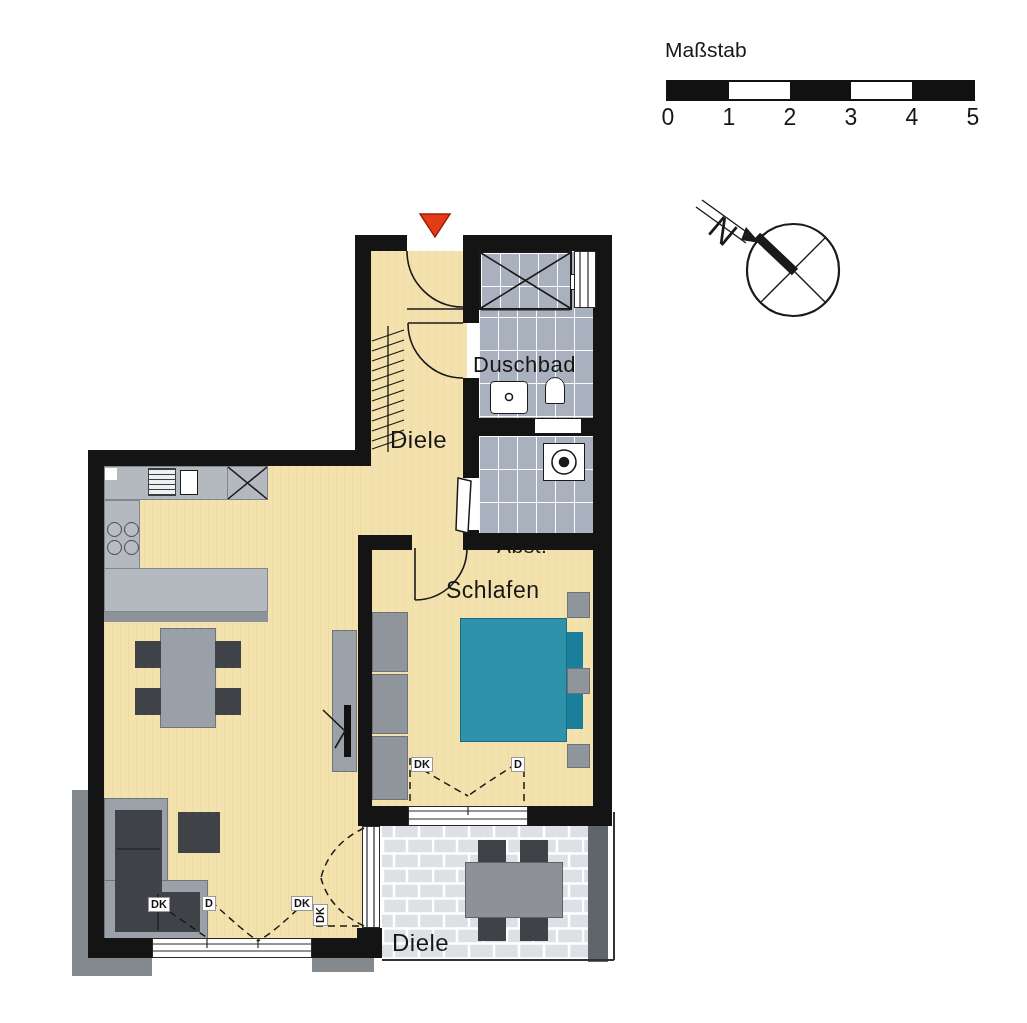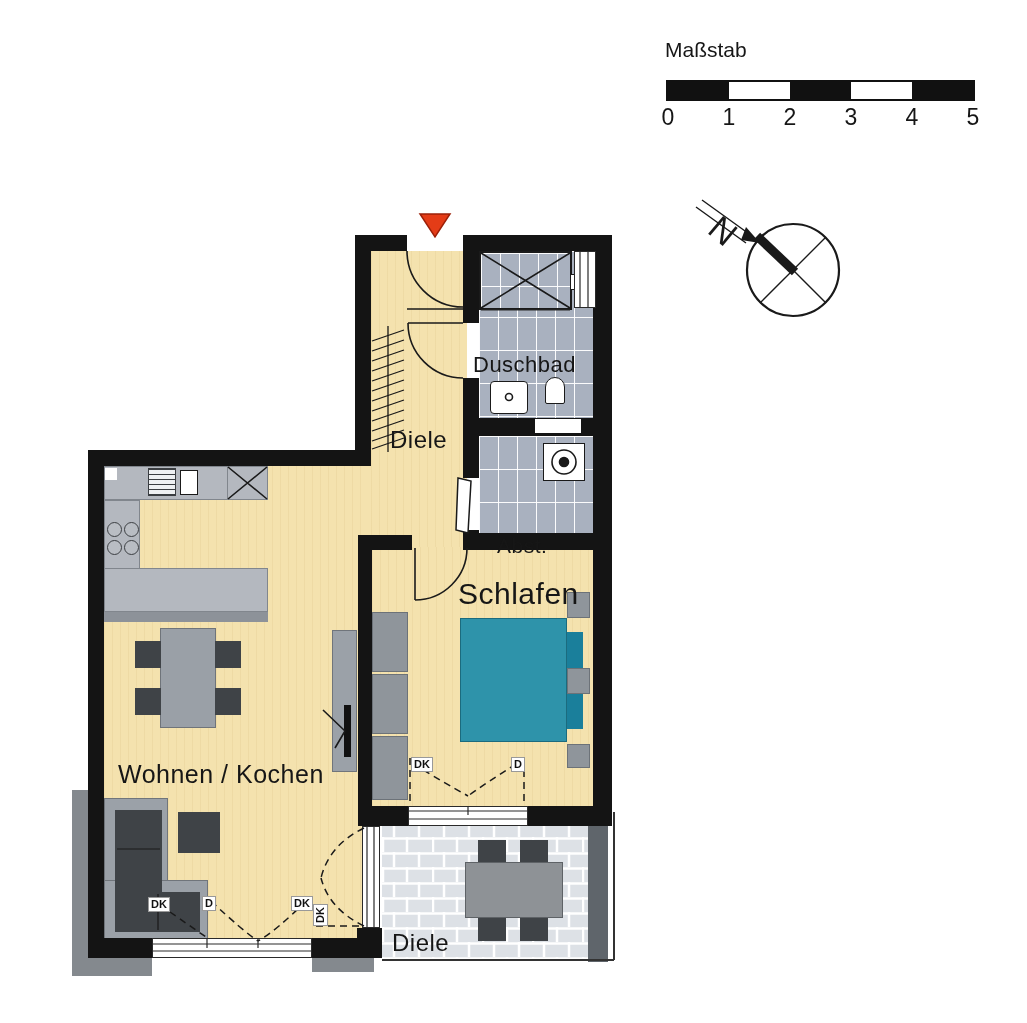--- a/index.html
+++ b/index.html
@@ -163,22 +163,21 @@
   <div class="a z3 wall" style="left:357px;top:928px;width:25px;height:30px;"></div>
 
   <div class="a z4 winchip" style="left:152px;top:938px;width:160px;height:20px;"></div>
   <div class="a z4 winchip" style="left:408px;top:806px;width:120px;height:20px;"></div>
   <div class="a z4 winchip" style="left:362px;top:826px;width:18px;height:102px;"></div>
   <div class="a z4 winchip" style="left:574px;top:251px;width:22px;height:57px;"></div>
 
   <div class="a z5 roomlabel" style="left:473px;top:352px;font-size:22px;">Duschbad</div>
   <div class="a z5 roomlabel" style="left:390px;top:426px;font-size:24px;">Diele</div>
   <div class="a z5 roomlabel" style="left:497px;top:486px;font-size:21px;margin-top:48px;">Abst.</div>
-  <div class="a z5 roomlabel" style="left:458px;top:577px;font-size:30px;">Schlafen</div>
-  <div class="a z5 roomlabel" style="left:118px;top:760px;font-size:25px;">Wohnen / Kochen</div>
+  <div class="a z5 roomlabel" style="left:446px;top:577px;font-size:23px;">Schlafen</div>
   <div class="a z5 roomlabel" style="left:392px;top:929px;font-size:24px;">Diele</div>
 
   <div class="a z7 chip" style="left:148px;top:897px;">DK</div>
   <div class="a z7 chip" style="left:202px;top:896px;">D</div>
   <div class="a z7 chip" style="left:291px;top:896px;">DK</div>
   <div class="a z7 chip rot" style="left:313px;top:926px;">DK</div>
   <div class="a z7 chip" style="left:411px;top:757px;">DK</div>
   <div class="a z7 chip" style="left:511px;top:757px;">D</div>
 
   <svg id="overlay" class="a z6" width="1027" height="1023" viewBox="0 0 1027 1023">

